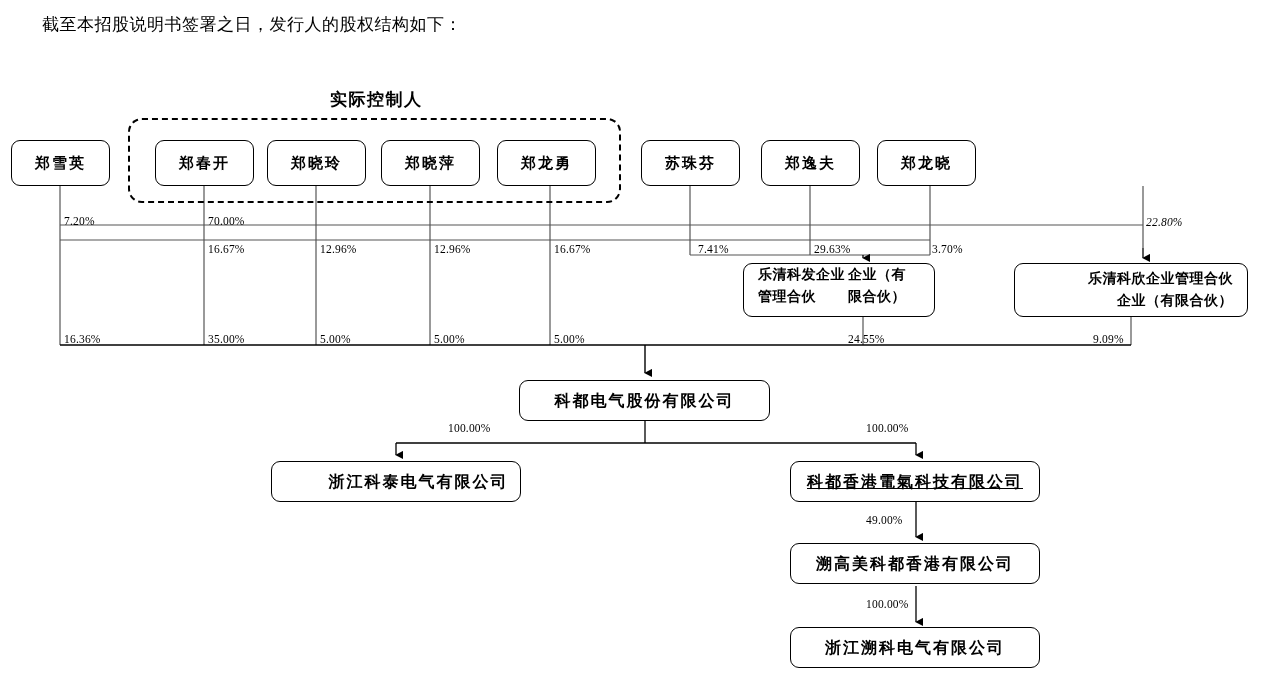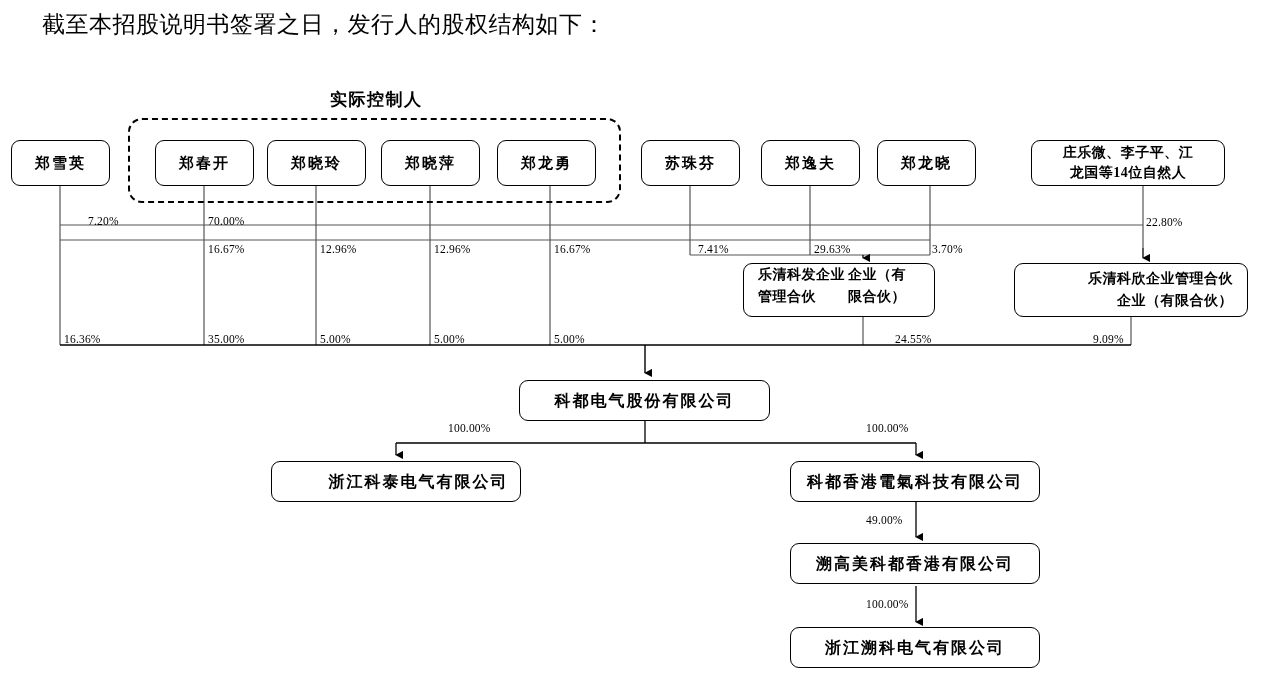--- a/index.html
+++ b/index.html
@@ -19,21 +19,21 @@
     position:absolute;
     left:0; top:0;
     width:1264px;
     height:696px;
     pointer-events:none;
   }
   .intro-text{
     position:absolute;
     left:42px;
     top:12px;
-    font-size:23px;
+    font-size:17px;
     line-height:26px;
     letter-spacing:0.5px;
     white-space:nowrap;
   }
   
   .node{
     position:absolute;
     box-sizing:border-box;
     border:1.4px solid #000;
     border-radius:9px;
@@ -201,75 +201,71 @@
   </div>
 
   <div class="node person" style="left:761px; top:140px; width:99px; height:46px;">
     <span>郑逸夫</span>
   </div>
 
   <div class="node person" style="left:877px; top:140px; width:99px; height:46px;">
     <span>郑龙晓</span>
   </div>
 
-  <div class="node multi" style="left:1031px; top:140px; width:194px; height:46px; flex-direction:column;">
-    <span>庄乐微、李子平、江</span>
-    <span>龙国等14位自然人</span>
-  </div>
 
   <div class="node partner" style="left:743px; top:263px; width:192px; height:54px; flex-direction:row; align-items:flex-start; justify-content:center;">
     <span>乐清科发企业管理合伙</span>
     <span>企业（有限合伙）</span>
   </div>
 
   <div class="node partner" style="left:1014px; top:263px; width:234px; height:54px; flex-direction:column; align-items:flex-end; justify-content:center;">
     <span>乐清科欣企业管理合伙</span>
     <span>企业（有限合伙）</span>
   </div>
 
   <div class="node company" style="left:519px; top:380px; width:251px; height:41px;">
     <span>科都电气股份有限公司</span>
   </div>
 
   <div class="node company" style="left:271px; top:461px; width:250px; height:41px;padding-left:45px;">
     <span>浙江科泰电气有限公司</span>
   </div>
 
-  <div class="node company" style="left:790px; top:461px; width:250px; height:41px;">
+  <div class="node company" style="left:790px; top:461px; width:250px; height:41px;text-decoration:underline;">
     <span>科都香港電氣科技有限公司</span>
   </div>
 
   <div class="node company" style="left:790px; top:543px; width:250px; height:41px;">
     <span>溯高美科都香港有限公司</span>
   </div>
 
   <div class="node company" style="left:790px; top:627px; width:250px; height:41px;">
     <span>浙江溯科电气有限公司</span>
   </div>
 
-  <div class="pct" style="left:64px;  top:215px;margin-left:24px;">7.20%</div>
+  <div class="pct" style="left:64px;  top:215px;">7.20%</div>
   <div class="pct" style="left:208px; top:215px;">70.00%</div>
 
   <div class="pct" style="left:208px; top:243px;">16.67%</div>
   <div class="pct" style="left:320px; top:243px;">12.96%</div>
   <div class="pct" style="left:434px; top:243px;">12.96%</div>
   <div class="pct" style="left:554px; top:243px;">16.67%</div>
   <div class="pct" style="left:698px; top:243px;">7.41%</div>
   <div class="pct" style="left:814px; top:243px;">29.63%</div>
   <div class="pct" style="left:932px; top:243px;">3.70%</div>
 
-  <div class="pct" style="left:1146px; top:216px;">22.80%</div>
+  <div class="pct" style="left:1146px; top:216px;font-style:italic;">22.80%</div>
 
   <div class="pct" style="left:64px;  top:333px;">16.36%</div>
   <div class="pct" style="left:208px; top:333px;">35.00%</div>
   <div class="pct" style="left:320px; top:333px;">5.00%</div>
   <div class="pct" style="left:434px; top:333px;">5.00%</div>
   <div class="pct" style="left:554px; top:333px;">5.00%</div>
 
-  <div class="pct" style="left:895px;  top:333px;text-align:right;">24.55%</div>
+  <div class="pct" style="left:848px;  top:333px;text-align:right;">24.55%</div>
   <div class="pct" style="left:1093px; top:333px;">9.09%</div>
 
   <div class="pct" style="left:448px; top:422px;">100.00%</div>
   <div class="pct" style="left:866px; top:422px;">100.00%</div>
   <div class="pct" style="left:866px; top:514px;">49.00%</div>
   <div class="pct" style="left:866px; top:598px;">100.00%</div>
 
 </div>
 
 </body></html>

